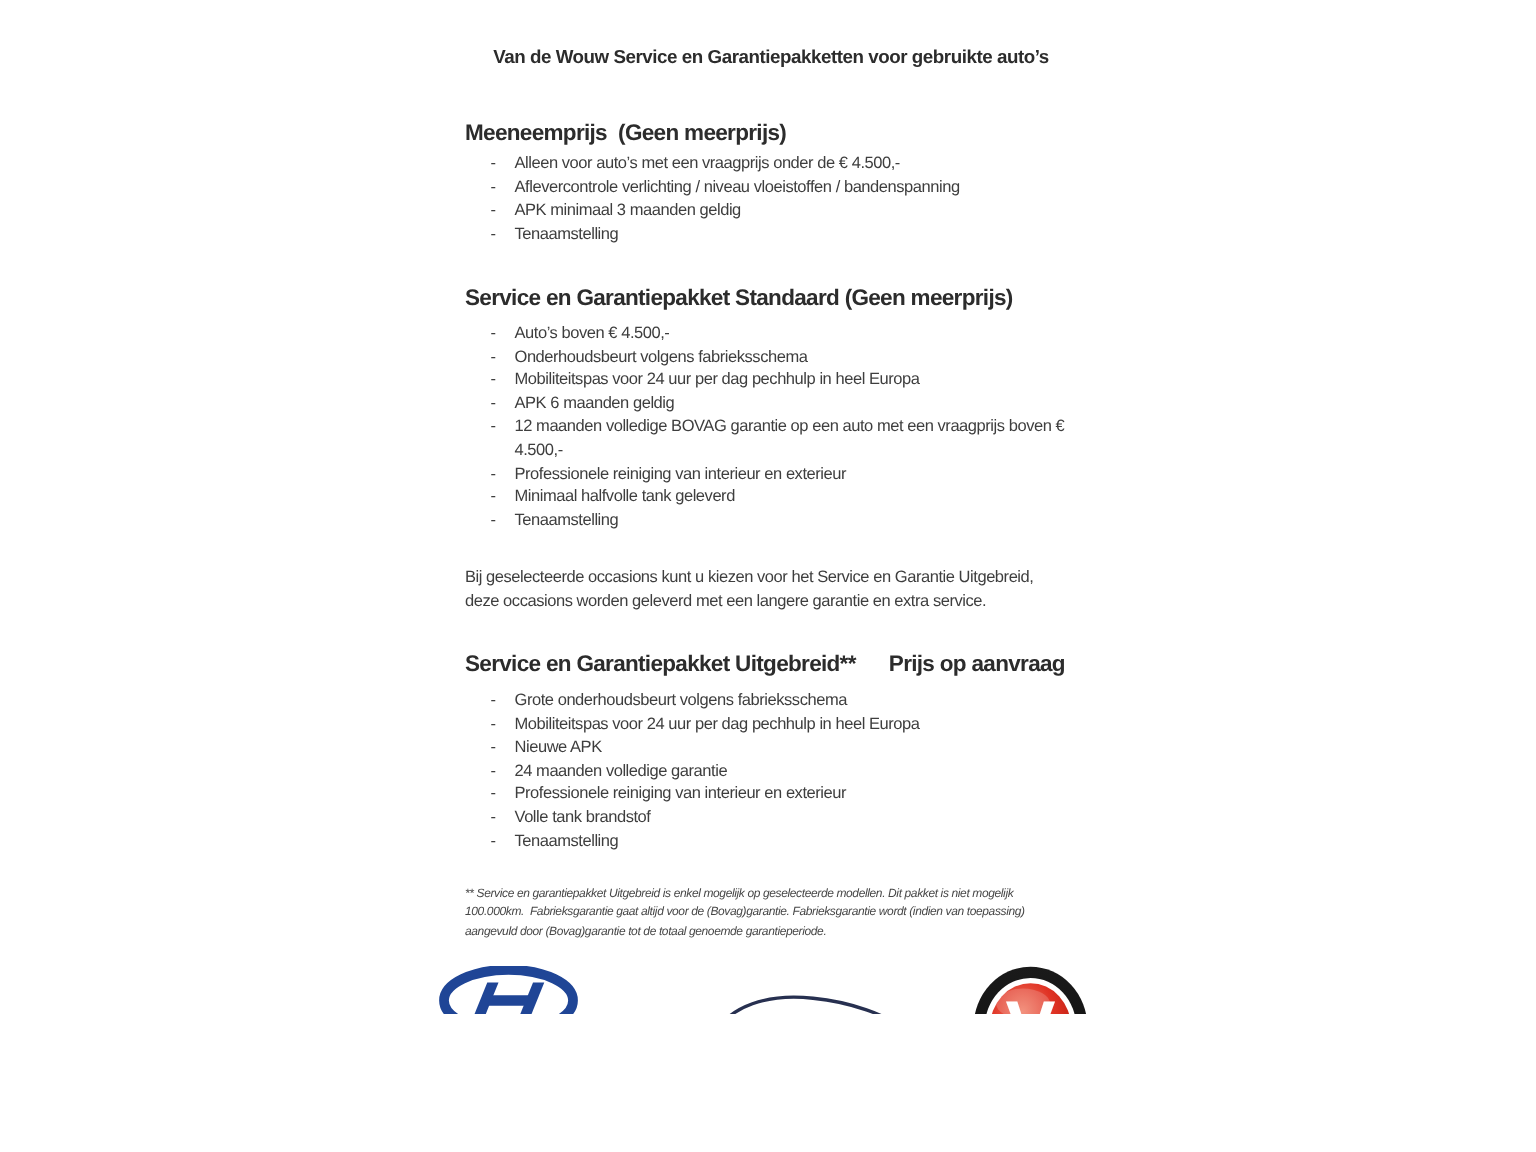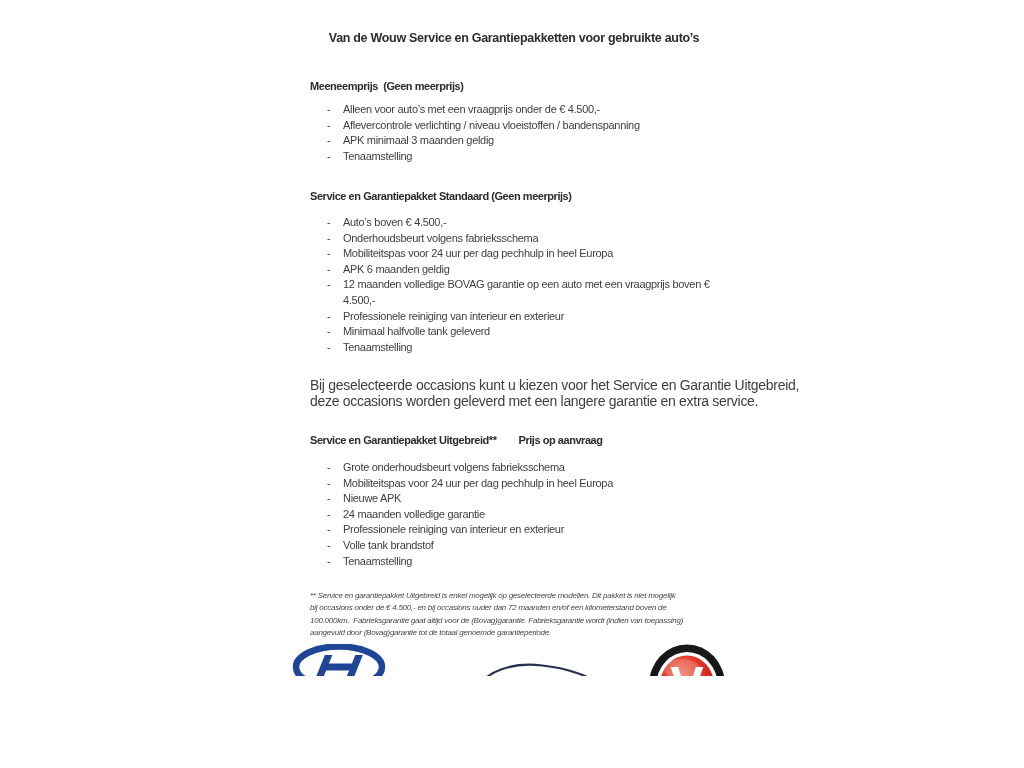--- a/index.html
+++ b/index.html
@@ -1,32 +1,32 @@
 <!DOCTYPE html>
 <html><head>
 <meta charset="utf-8">
 <style>
   html,body{margin:0;padding:0;background:#ffffff;}
   .page{position:relative;width:1024px;height:676px;background:#ffffff;overflow:hidden;
         font-family:"Liberation Sans",sans-serif;color:#3e3e3e;}
   .abs{position:absolute;}
   .title{top:31px;left:308px;width:412px;text-align:center;font-size:12.5px;font-weight:bold;
          color:#2c2c2c;letter-spacing:-0.3px;white-space:pre-wrap;}
-  .h{font-size:11px;font-weight:bold;color:#2c2c2c;letter-spacing:-0.45px;white-space:pre;}
+  .h{font-size:15px;font-weight:bold;color:#2c2c2c;letter-spacing:-0.45px;white-space:pre;}
   .h1{top:80px;left:310px;}
   .h2{top:190px;left:310px;}
   .h3{top:434px;left:310px;display:flex;gap:22px;}
   .list{margin:0;padding:0;list-style:none;left:310px;width:412px;
         font-size:11px;letter-spacing:-0.3px;}
   .list li{position:relative;padding-left:33px;line-height:15.6px;}
   .list li::before{content:"-";position:absolute;left:17px;}
   #list1{top:102px;}
   #list2{top:215px;}
   #list3{top:460px;}
-  .para{top:378px;left:310px;font-size:14px;letter-spacing:-0.3px;line-height:15.8px;}
+  .para{top:378px;left:310px;font-size:11px;letter-spacing:-0.3px;line-height:15.8px;}
   .para div{white-space:pre;}
   .footnote{top:590px;left:310px;font-size:8px;letter-spacing:-0.25px;line-height:12.4px;color:#474747;font-style:italic;}
   .footnote div{white-space:pre;}
 
   
   .hyundai{left:282px;top:644px;width:126px;height:112px;}
   .hy-svg{position:absolute;top:0;left:0;}
   .hy-name{position:absolute;top:52px;left:0;width:126px;text-align:center;
            font-size:25px;font-weight:bold;color:#1f4596;letter-spacing:4px;text-indent:4px;}
   .hy-rule{position:absolute;top:77px;left:0;width:125px;border-top:2px solid #a8a8a8;}
@@ -84,21 +84,20 @@
     <li><span>Mobiliteitspas voor 24 uur per dag pechhulp in heel Europa</span></li>
     <li><span>Nieuwe APK</span></li>
     <li><span>24 maanden volledige garantie</span></li>
     <li><span>Professionele reiniging van interieur en exterieur</span></li>
     <li><span>Volle tank brandstof</span></li>
     <li><span>Tenaamstelling</span></li>
   </ul>
 
   <div class="abs footnote">
     <div>** Service en garantiepakket Uitgebreid is enkel mogelijk op geselecteerde modellen. Dit pakket is niet mogelijk</div>
-    <div>bij occasions onder de € 4.500,- en bij occasions ouder dan 72 maanden en/of een kilometerstand boven de</div>
     <div>100.000km.  Fabrieksgarantie gaat altijd voor de (Bovag)garantie. Fabrieksgarantie wordt (indien van toepassing)</div>
     <div>aangevuld door (Bovag)garantie tot de totaal genoemde garantieperiode.</div>
   </div>
 
   <div class="abs hyundai">
     <svg class="hy-svg" width="126" height="48" viewBox="0 0 126 48">
       <ellipse cx="57" cy="23" rx="43" ry="20.5" fill="none" stroke="#1f4596" stroke-width="6.5"></ellipse>
       <g fill="#1f4596" transform="translate(57,23) skewX(-22)">
         <rect x="-19" y="-12" width="7.5" height="24"></rect>
         <rect x="11.5" y="-12" width="7.5" height="24"></rect>

